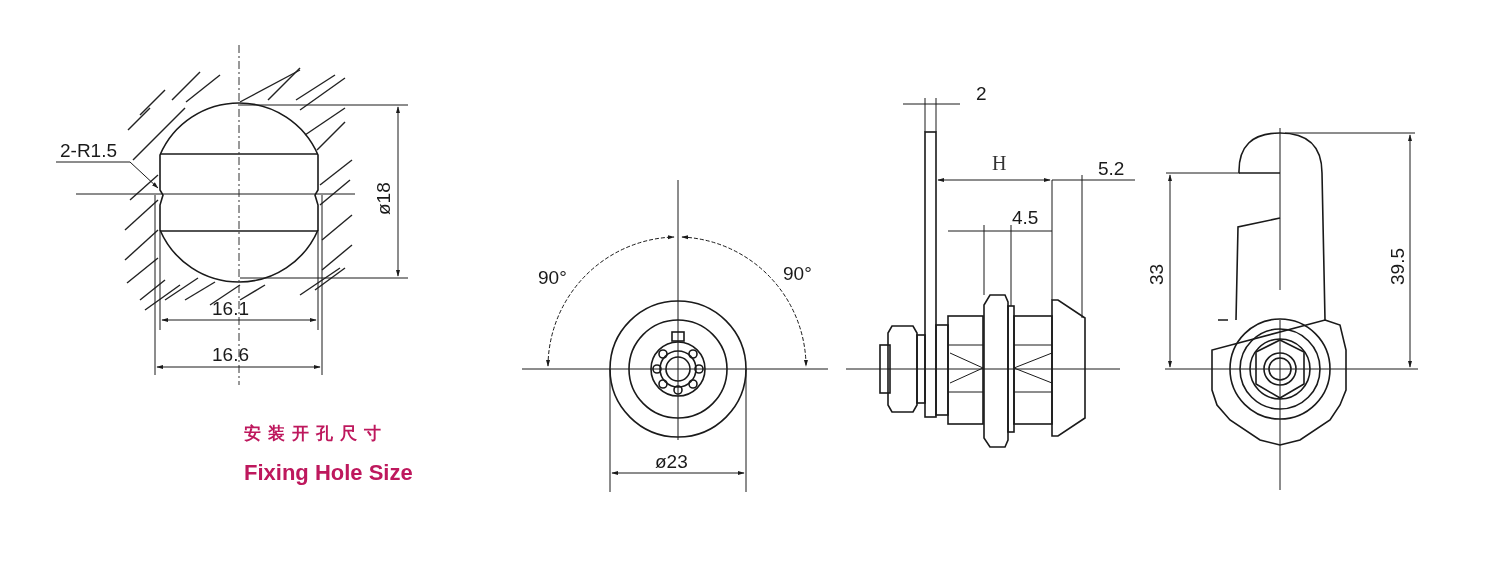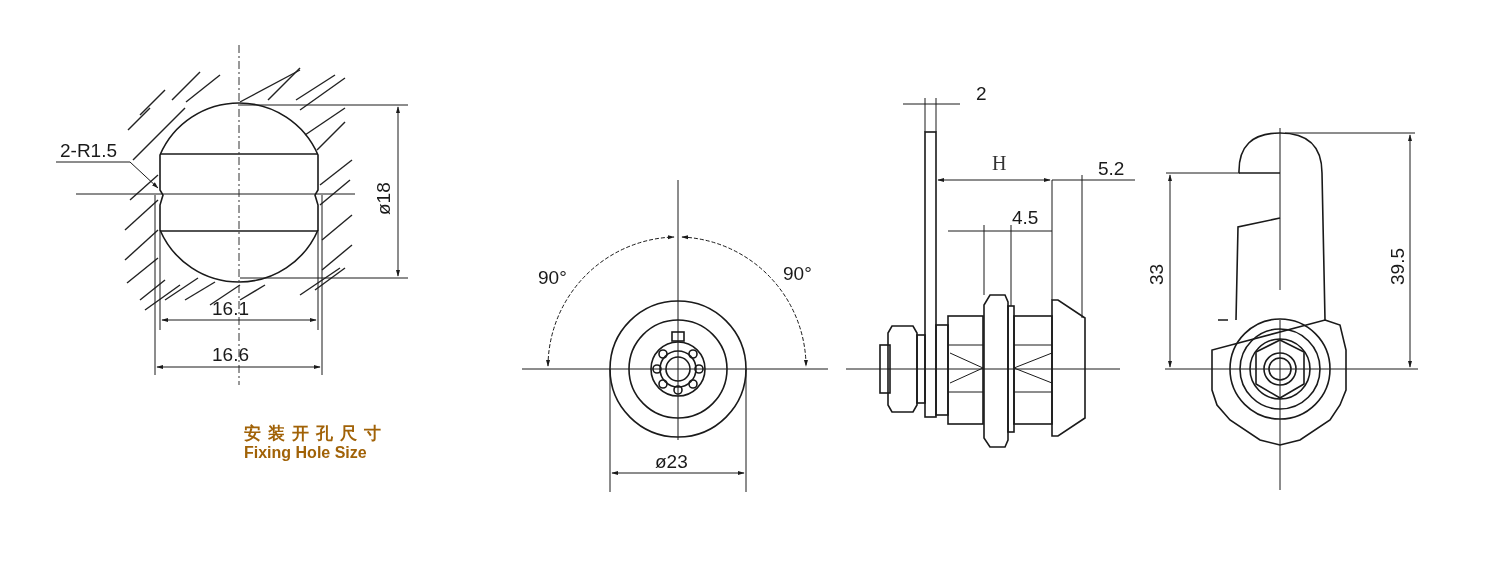--- a/index.html
+++ b/index.html
@@ -4,23 +4,23 @@
 <style>
   html, body { margin: 0; padding: 0; background: #ffffff; }
   body { width: 1497px; height: 563px; position: relative; overflow: hidden; font-family: "Liberation Sans", sans-serif; }
   svg { position: absolute; left: 0; top: 0; }
   .ln { stroke: #1a1a1a; stroke-width: 1.6; fill: none; }
   .thin { stroke: #1a1a1a; stroke-width: 1; fill: none; }
   .center { stroke: #333; stroke-width: 1; stroke-dasharray: 8 3 2 3; fill: none; }
   .hatch { stroke: #222; stroke-width: 1.4; }
   .dim-text { font-family: "Liberation Sans", sans-serif; font-size: 19px; fill: #1a1a1a; }
   .dim-serif { font-family: "Liberation Serif", serif; font-size: 20px; fill: #333; }
-  .caption { position: absolute; left: 244px; font-family: "Liberation Sans", sans-serif; font-weight: bold; color: #a16207; }
+  .caption { position: absolute; left: 244px; font-family: "Liberation Sans", sans-serif; font-weight: bold; color: #be185d; }
   .caption-cn { top: 422px; font-size: 17px; letter-spacing: 7px; }
-  .caption-en { top: 444px; font-size: 16px; }
+  .caption-en { top: 460px; font-size: 22px; }
 </style>
 </head>
 <body>
 
 <svg width="1497" height="563" viewBox="0 0 1497 563">
   <defs>
     <marker id="arr" viewBox="0 0 10 10" refX="9" refY="5" markerWidth="7" markerHeight="7" orient="auto-start-reverse">
       <path d="M0,2 L10,5 L0,8 z" fill="#1a1a1a"></path>
     </marker>
     <clipPath id="hatchClip">

